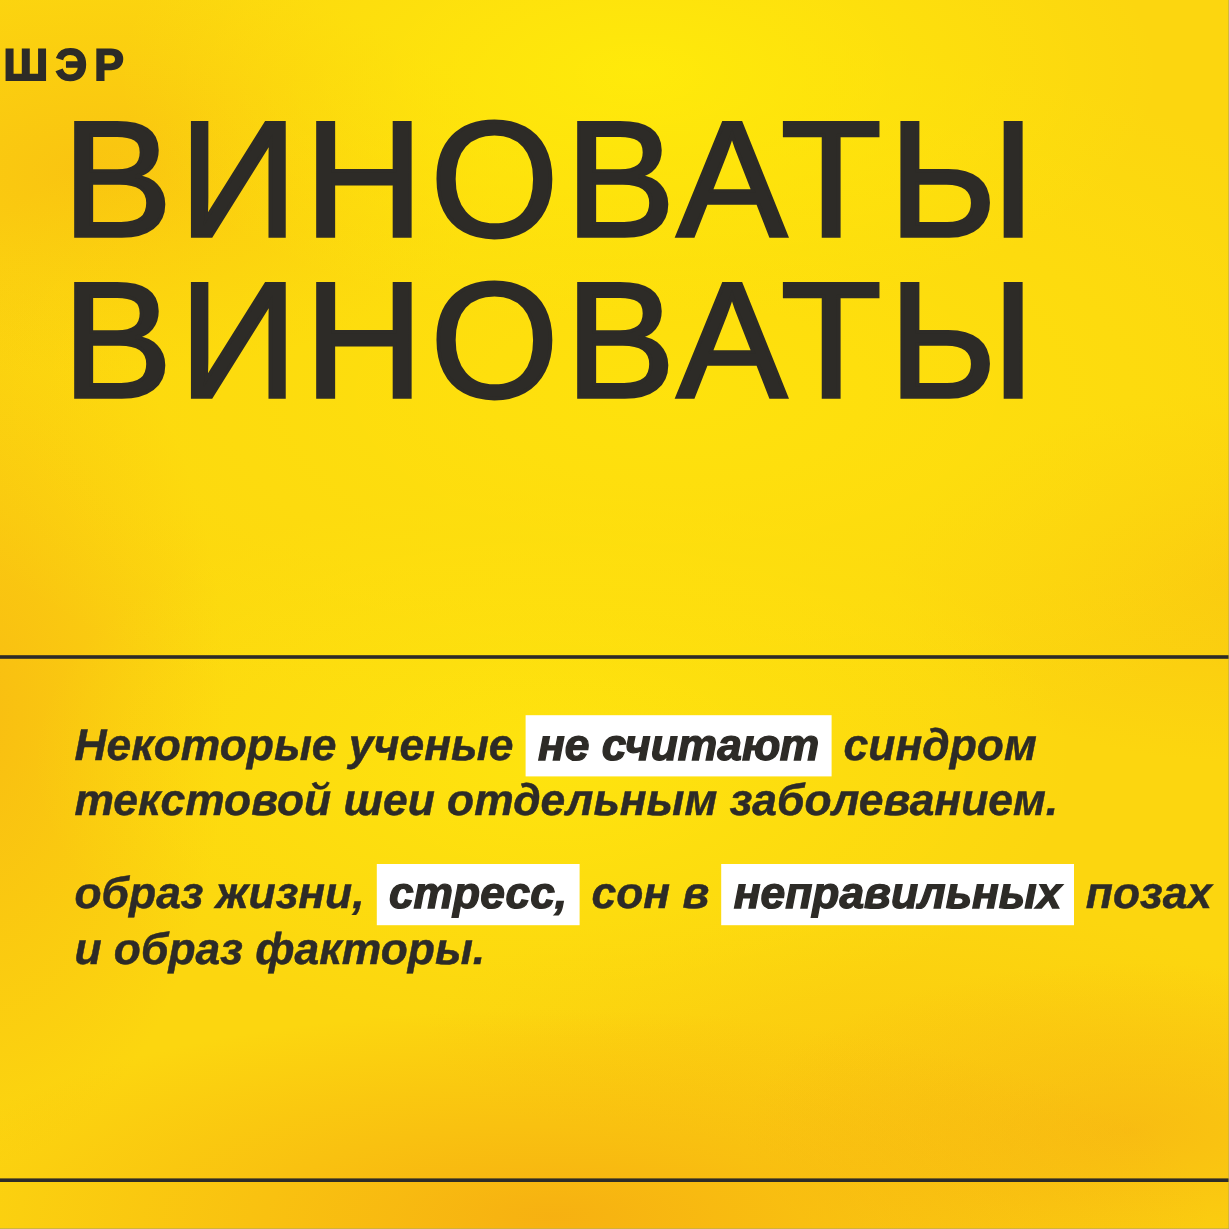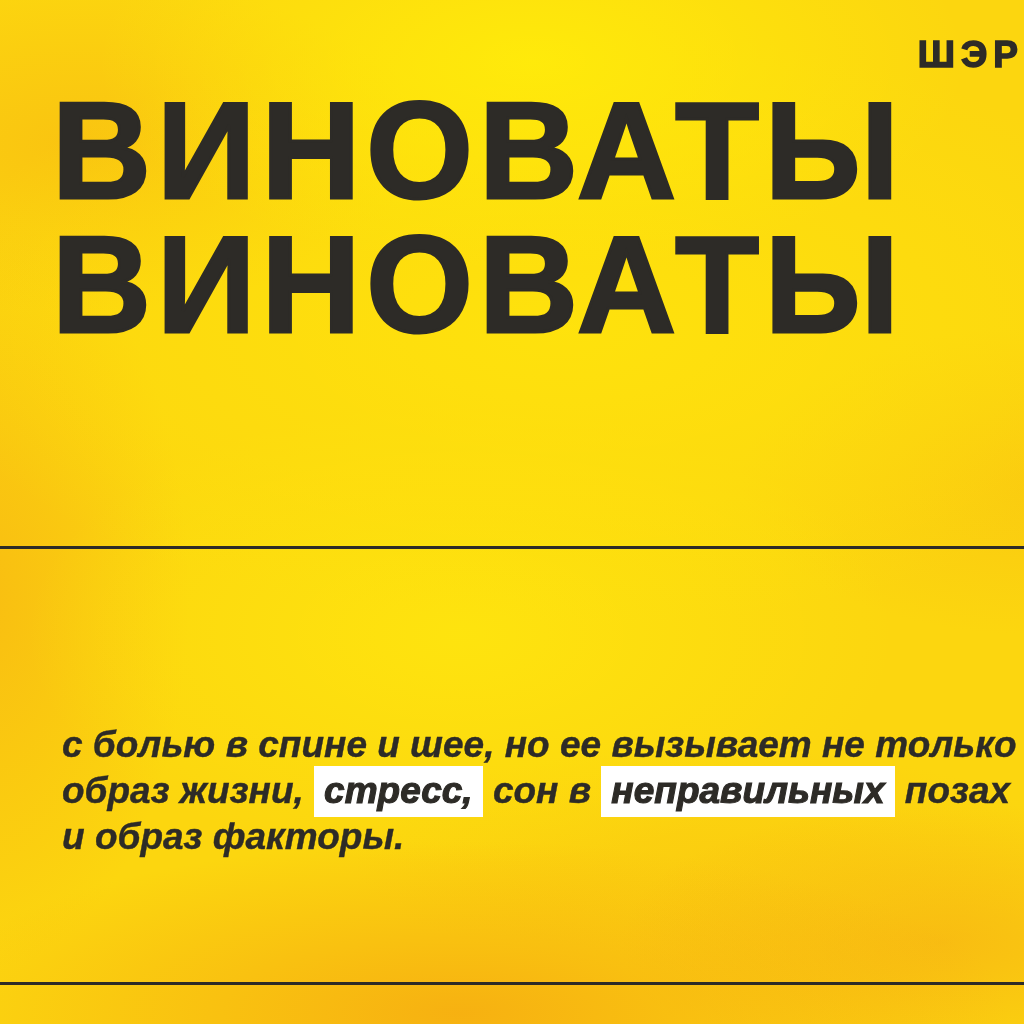--- a/index.html
+++ b/index.html
@@ -28,36 +28,36 @@
       radial-gradient(ellipse 420px 220px at 101% 47%,rgba(247,183,18,0.40), rgba(247,183,18,0) 70%),
       radial-gradient(ellipse 760px 240px at 45% 99%, rgba(243,152,18,0.60), rgba(243,152,18,0) 72%),
       radial-gradient(ellipse 460px 200px at 92% 92%, rgba(245,168,20,0.55), rgba(245,168,20,0) 70%),
       radial-gradient(ellipse 520px 160px at 70% 84%, rgba(250,196,16,0.45), rgba(250,196,16,0) 70%);
   }
   .logo {
     position: absolute;
     top: 36px;
     left: 3px;
     right: 0;
-    text-align: right;
+    text-align: left;
     font-size: 37px;
     line-height: 37px;
     font-weight: 700;
     letter-spacing: 6px;
     color: var(--text-dark, #2d2b27);
     -webkit-text-stroke: 1.5px currentColor;
   }
   .headline {
     position: absolute;
     left: 52px;
     top: 84px;
     margin: 0;
     font-size: 137px;
     line-height: 134px;
-    font-weight: 700;
+    font-weight: 400;
     letter-spacing: 6px;
     color: var(--text-dark, #2d2b27);
     -webkit-text-stroke: 3px currentColor;
     white-space: nowrap;
   }
   .headline .hl-line { display: block; }
   .divider {
     position: absolute;
     left: 0;
     width: 1024px;
@@ -93,21 +93,24 @@
 
   <div class="logo">ШЭР</div>
 
   <h1 class="headline">
     <span class="hl-line">ВИНОВАТЫ</span>
     <span class="hl-line">ВИНОВАТЫ</span>
   </h1>
 
   <div class="divider divider-top"></div>
 
+  <div class="body-text para-1">
+      <div class="line"><span>Некоторые ученые </span><span class="hl">не считают</span><span> синдром</span></div>
+      <div class="line"><span>текстовой шеи отдельным заболеванием.</span></div>
+    </div>
 
   <div class="body-text para-2">
-      <div class="line"><span>с болью в спине и шее, но ее вызывает не только</span></div>
       <div class="line"><span>образ жизни, </span><span class="hl">стресс,</span><span> сон в </span><span class="hl">неправильных</span><span> позах</span></div>
       <div class="line"><span>и образ факторы.</span></div>
     </div>
 
   <div class="divider divider-bottom"></div>
 </div>
 
 </body></html>

